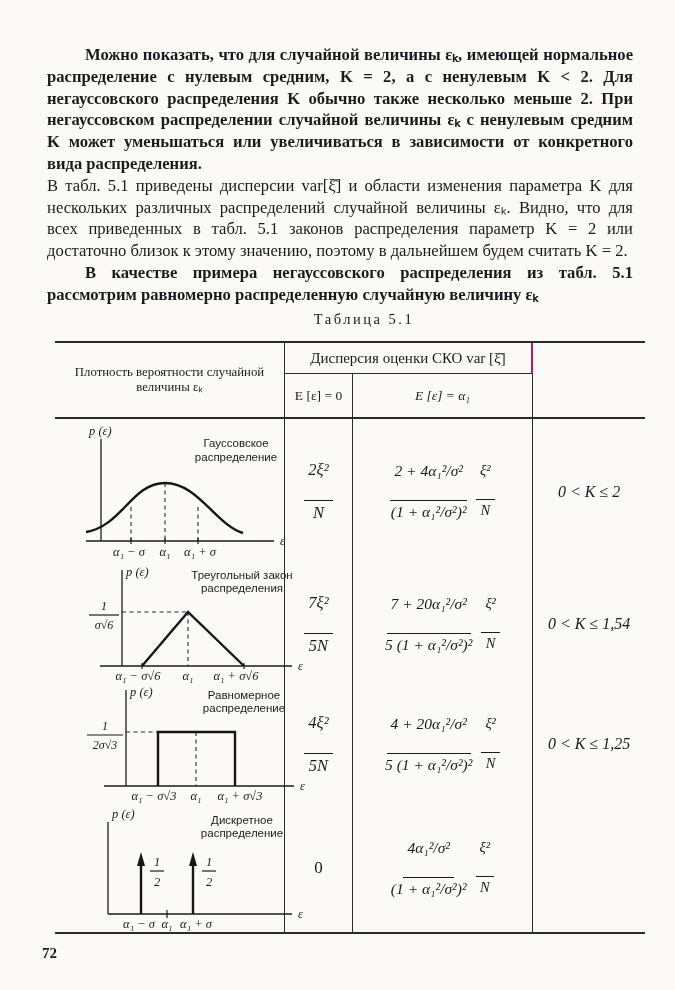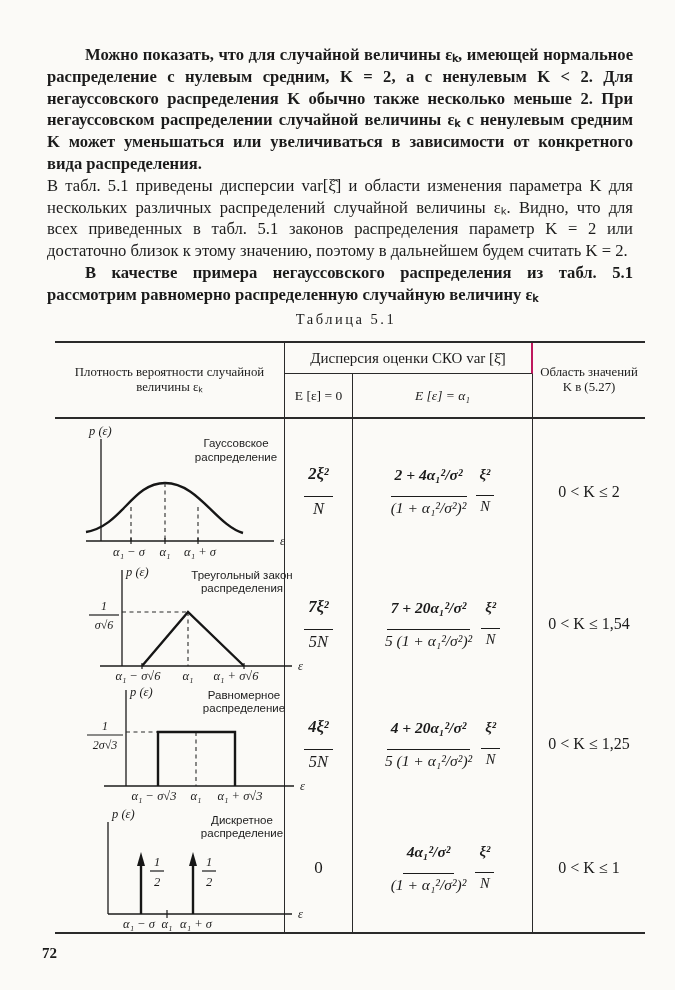--- a/index.html
+++ b/index.html
@@ -16,21 +16,21 @@
   
   .text-block{
     position:absolute;left:47px;top:44px;width:586px;
     font-size:16.6px;line-height:21.8px;text-align:justify;
   }
   .para{margin:0;}
   .para.indent{text-indent:38px;font-weight:bold;}
 
   
   .table-title{
-    position:absolute;left:51px;top:311px;width:590px;
+    position:absolute;left:69px;top:311px;width:590px;
     text-align:center;font-size:14.5px;letter-spacing:2.5px;
   }
   .tbl{
     position:absolute;left:55px;top:341px;width:590px;
     border-top:2px solid #2a2a2a;
     border-bottom:2px solid #2a2a2a;
     box-sizing:border-box;
   }
   .thead{
     display:grid;
@@ -53,28 +53,28 @@
     grid-template-columns:230px 68px 180px 112px;
     grid-template-rows:145px 120px 120px 128px;
   }
   .bcell{box-sizing:border-box;}
   .bcell.bordered{border-right:1px solid #2a2a2a;}
   .gcell{padding:2px 0 0 1px;margin-left:28px;}
   .fcell{display:flex;align-items:center;justify-content:center;}
 
   
   .frac{display:inline-flex;flex-direction:column;align-items:center;font-style:italic;}
-  .frac .num{border-bottom:1.4px solid #1b1b1b;padding:0 4px 12px;font-weight:bold;}
+  .frac .num{border-bottom:1.4px solid #1b1b1b;padding:0 4px 20px;}
   .frac .den{padding-top:2px;}
   .e0-frac{font-size:16.5px;}
   .big-frac{font-size:15.5px;}
   .factor-frac{font-size:14.5px;}
   .formula{display:flex;justify-content:center;gap:9px;}
   .zero-val{font-size:17px;}
-  .krange{font-size:16px;white-space:nowrap;}
+  .krange{font-style:italic;font-size:16px;white-space:nowrap;}
 
   
   svg{display:block;}
   .ax{stroke:#1b1b1b;stroke-width:1.3;fill:none;}
   .curve{stroke:#161616;stroke-width:2.4;fill:none;}
   .dash{stroke:#2a2a2a;stroke-width:1.1;fill:none;stroke-dasharray:4 3.5;}
   .tick{stroke:#1b1b1b;stroke-width:1.2;}
   .fbar{stroke:#1b1b1b;stroke-width:1.2;}
   .mlab{font-family:"Liberation Serif", serif;font-style:italic;font-size:12.5px;fill:#1b1b1b;}
   .mlab-s{font-family:"Liberation Serif", serif;font-style:italic;font-size:12px;fill:#1b1b1b;}
@@ -95,21 +95,20 @@
   </div>
 
   <div class="table-title">Таблица 5.1</div>
 
   <div class="tbl">
     <div class="thead">
       <div class="hcell h-density">Плотность вероятности случайной величины εₖ</div>
       <div class="hcell h-var">Дисперсия оценки СКО var [ξ̂]</div>
       <div class="hcell h-e0">E [ε] = 0</div>
       <div class="hcell h-ea">E [ε] = α₁</div>
-      <div class="hcell h-k">Область значений K в (5.27)</div>
     </div>
 
     <div class="tbody">
 
       <div class="bcell bordered gcell">
         <svg width="228" height="142" viewBox="0 0 228 142">
           <text class="mlab" x="5" y="14">p (ε)</text>
           <line class="ax" x1="17" y1="18" x2="17" y2="120"></line>
           <line class="ax" x1="2" y1="120" x2="190" y2="120"></line>
           <path class="curve" d="M2,111 C38,105 48,62 81,62 C114,62 132,104 159,112"></path>
@@ -265,22 +264,19 @@
           <span class="frac big-frac">
             <span class="num">4α₁²/σ²</span>
             <span class="den">(1 + α₁²/σ²)²</span>
           </span>
           <span class="frac factor-frac">
             <span class="num">ξ²</span>
             <span class="den">N</span>
           </span>
         </div>
       </div>
-      <div class="bcell fcell">
-        <span class="krange">0 &lt; K ≤ 1</span>
-      </div>
 
     </div>
   </div>
 
   <div class="page-number">72</div>
 
 </div>
 
 </body></html>

